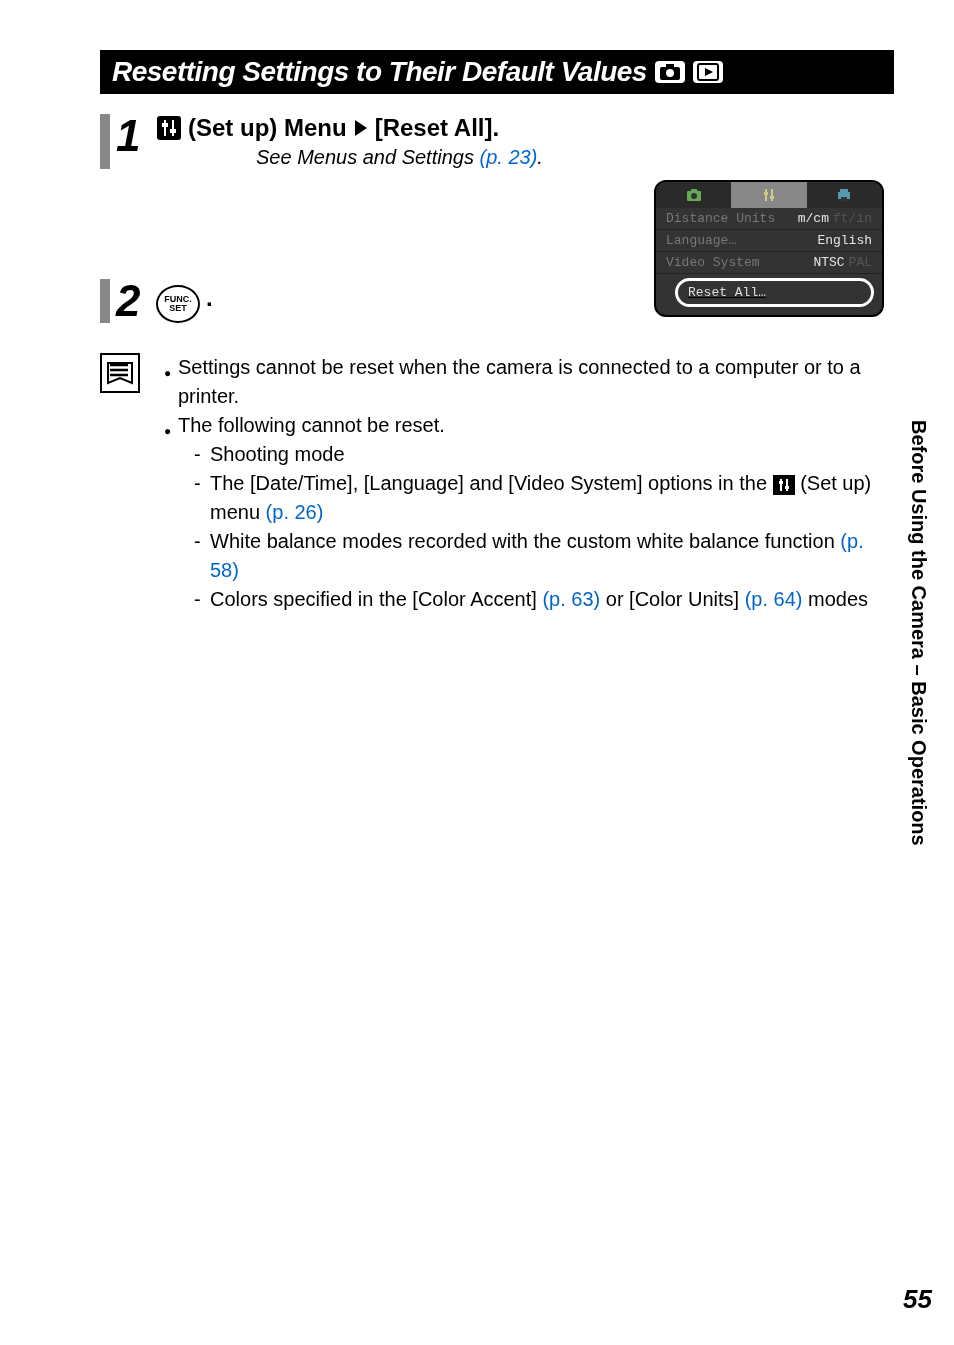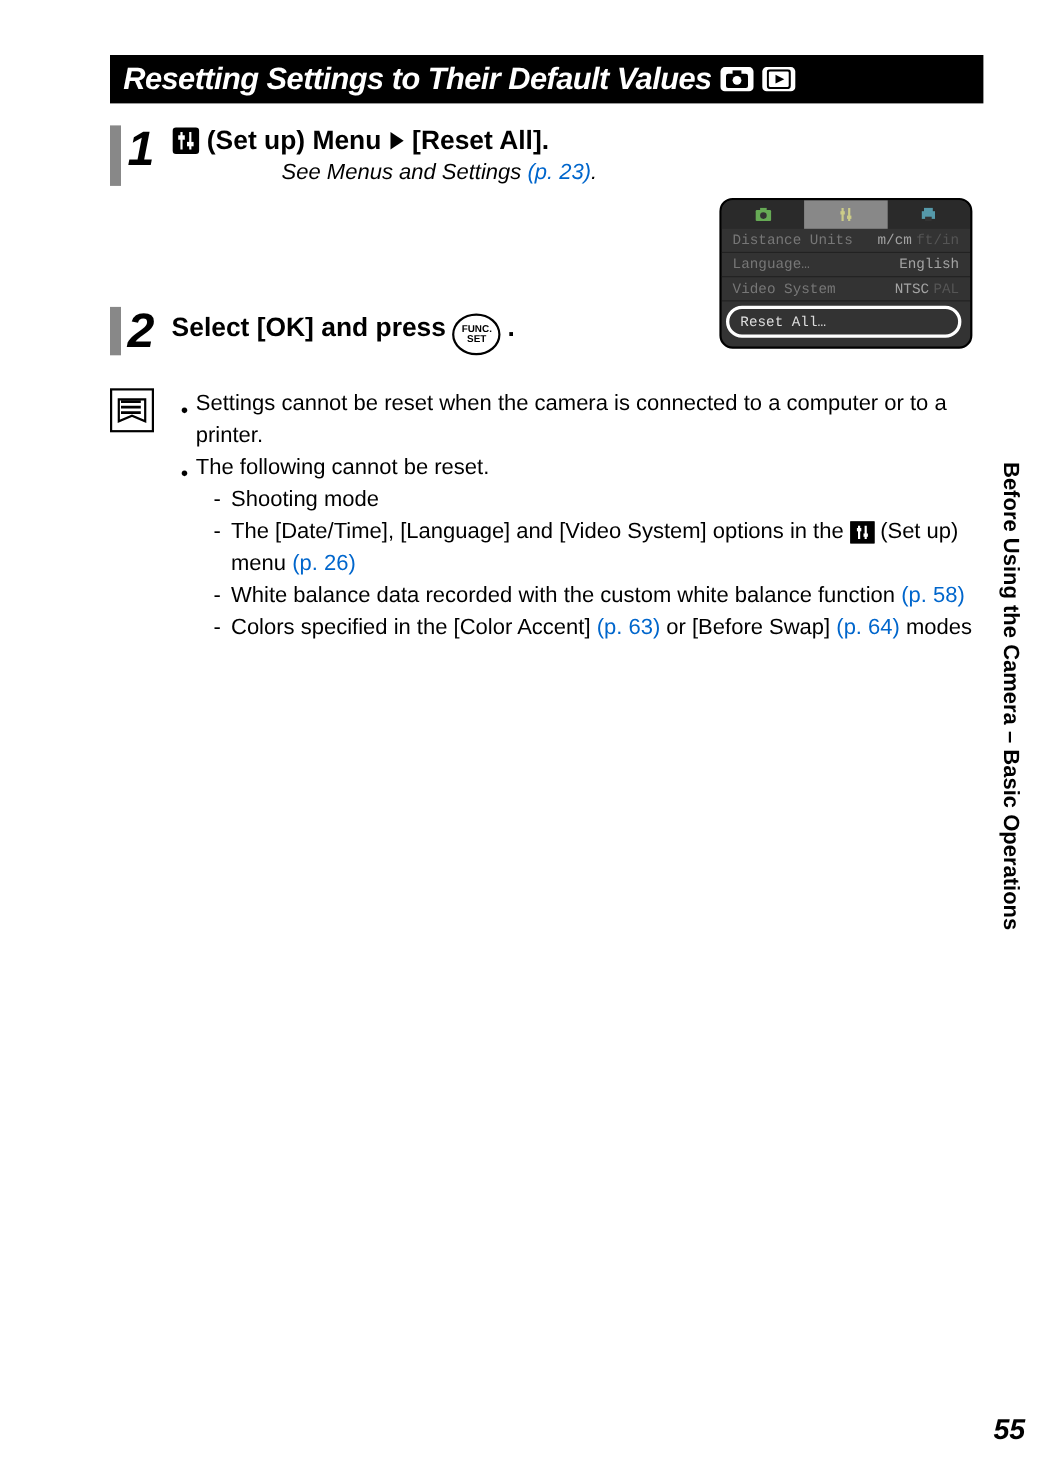--- a/index.html
+++ b/index.html
@@ -33,22 +33,22 @@
 
   .screenshot-block { position: absolute; right: 70px; top: 180px; width: 230px; border: 2px solid #000; border-radius: 12px; overflow: hidden; background:#333; }
   .ss-tabs { display:flex; height:26px; background:#2a2a2a; }
   .ss-tab { flex:1; display:flex; align-items:center; justify-content:center; }
   .ss-tab.sel { background:#888; }
   .ss-tab svg { display:block; }
   .ss-rows { font-family: "Courier New", monospace; font-size: 13px; color:#ddd; }
   .ss-row { display:flex; justify-content:space-between; padding:3px 10px; border-bottom:1px solid #222; }
   .ss-row.dim { color:#777; }
   .ss-row .val-dim { color:#555; margin-left:4px; }
-  .ss-row .val-pri { color:#a3a3a3; }
-  .ss-reset-wrap { padding:4px 8px 8px 4px; }
+  .ss-row .val-pri { color:#e5e5e5; }
+  .ss-reset-wrap { padding:4px 8px 8px 19px;text-decoration:underline; }
   .ss-reset { border:3px solid #fff; border-radius:18px; padding:4px 10px; font-family:"Courier New",monospace; font-size:13px; color:#ddd; }
 
   .func-btn {
     display:inline-flex; align-items:center; justify-content:center;
     width:44px; height:38px; border:2px solid #000; border-radius:50% / 50%;
     font-size:9px; text-align:center; line-height:1.05; font-weight:bold;
     position:relative; top:6px;
   }
 
   .note-block { display:flex; margin-top:30px; gap:24px; }
@@ -159,21 +159,20 @@
         <div class="ss-reset">Reset All…</div>
       </div>
   </div>
 
   <div class="step-row" style="margin-top:110px;">
     <div class="step-num-col">
         <div class="step-num">2</div>
       </div>
     <div class="step-body">
       <div class="step-heading">
-        <span class="step-heading-text">Select [OK] and press</span>
         <span class="func-btn">FUNC.<br>SET</span>
         <span class="step-heading-text">.</span>
       </div>
     </div>
   </div>
 
   <div class="note-block">
     <div class="note-icon-col">
       <div class="note-icon">
         <svg width="28" height="28" viewBox="0 0 28 28">
@@ -205,25 +204,25 @@
                   <path d="M5 2 L5 14 M11 2 L11 14" stroke="#fff" stroke-width="2"></path>
                   <rect x="3" y="4" width="4" height="3" fill="#fff"></rect>
                   <rect x="9" y="9" width="4" height="3" fill="#fff"></rect>
                 </svg>
               </span>
             <span> (Set up) menu </span><span class="link">(p. 26)</span>
           </span>
         </div>
         <div class="subitem">
             <span class="dash">-</span>
-          <span><span>White balance data recorded with the custom white balance function </span><span class="link">(p. 58)</span></span>
-        </div>
-        <div class="subitem">
-            <span class="dash">-</span>
-          <span><span>Colors specified in the [Color Accent] </span><span class="link">(p. 63)</span><span> or [Before Swap] </span><span class="link">(p. 64)</span><span> modes</span></span>
+          <span><span>White balance modes recorded with the custom white balance function </span><span class="link">(p. 58)</span></span>
+        </div>
+        <div class="subitem">
+            <span class="dash">-</span>
+          <span><span>Colors specified in the [Color Accent] </span><span class="link">(p. 63)</span><span> or [Color Units] </span><span class="link">(p. 64)</span><span> modes</span></span>
         </div>
       </div>
     </div>
   </div>
 
   <div class="sidebar-text">Before Using the Camera – Basic Operations</div>
   <div class="page-num">55</div>
 
 </div>
 

